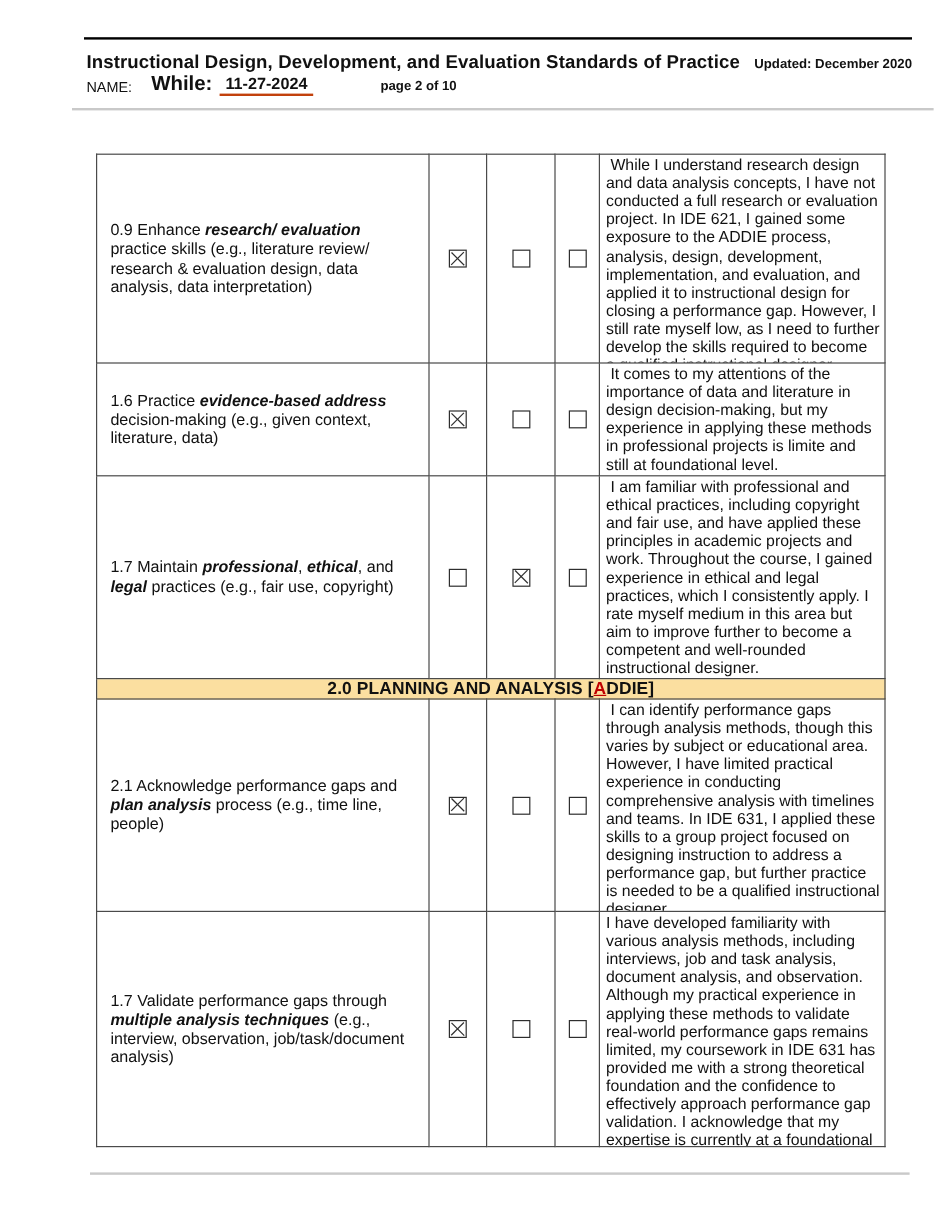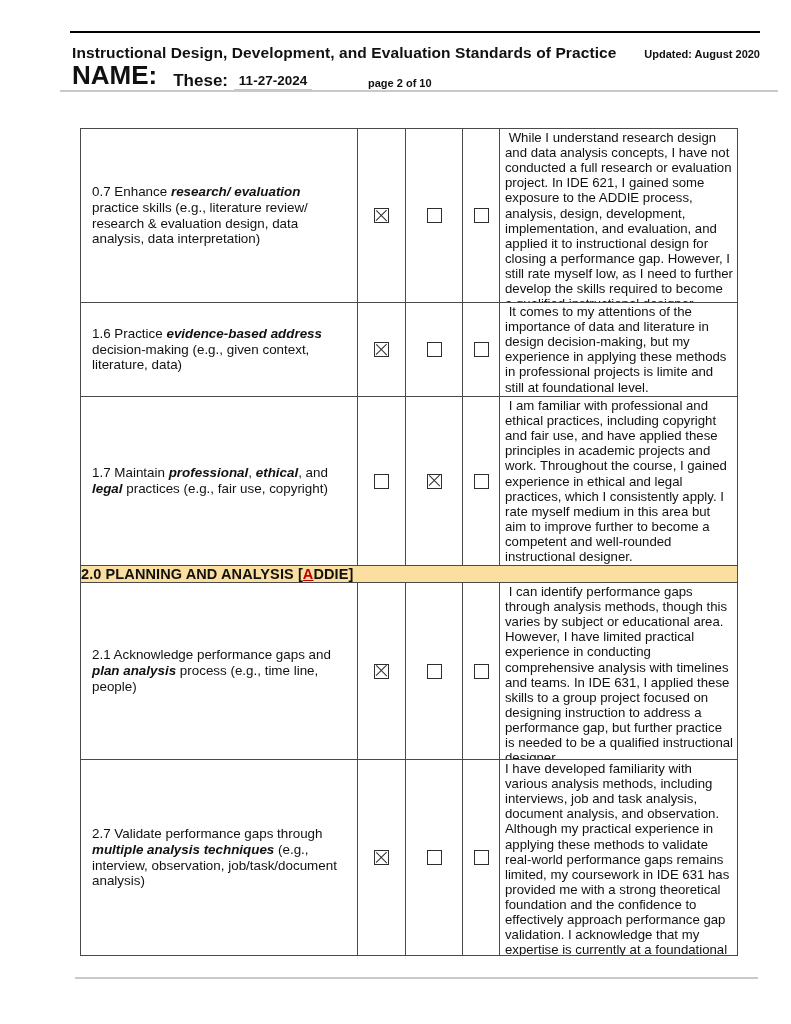--- a/index.html
+++ b/index.html
@@ -4,25 +4,25 @@
 <style>
   html,body{margin:0;padding:0;background:#fff;}
   .page{position:relative;width:791px;height:1024px;background:#fff;overflow:hidden;
         font-family:"Liberation Sans",sans-serif;color:#111;}
   .top-rule{position:absolute;left:70px;top:31px;width:690px;height:2px;background:#000;}
   .header-row{position:absolute;left:72px;top:44px;width:688px;display:flex;
               justify-content:space-between;align-items:baseline;}
   .title{font-size:15.5px;font-weight:bold;letter-spacing:0.1px;}
   .updated{font-size:11px;font-weight:bold;white-space:nowrap;}
   .name-row{position:absolute;left:72px;top:60px;width:690px;display:flex;align-items:flex-end;}
-  .name-label{font-size:26px;font-weight:bold;text-align:right;}
+  .name-label{font-size:12px;font-weight:normal;text-align:right;}
   .name-line{flex:0 0 372px;border-bottom:2px solid #000;margin-left:6px;
              padding:0 0 1px 37px;font-size:13px;font-weight:bold;letter-spacing:-0.3px;white-space:nowrap;}
   .date-label{font-size:17px;font-weight:bold;margin-left:16px;}
-  .date-line{flex:0 0 78px;border-bottom:2px solid #f9a8d4;margin-left:6px;text-align:center;
+  .date-line{flex:0 0 78px;border-bottom:2px solid #c2410c;margin-left:6px;text-align:center;
              font-size:13.5px;font-weight:bold;padding-bottom:1px;white-space:nowrap;}
   .page-num{font-size:11px;font-weight:bold;margin-left:24px;white-space:nowrap;padding-bottom:2px;padding-left:32px;}
   .gray-rule{position:absolute;height:2px;background:#c9c9c9;}
   .rule-a{left:60px;top:90px;width:718px;}
   .rule-b{left:75px;top:977px;width:683px;}
   .instructions{position:absolute;left:78px;top:97px;width:652px;border:2px solid #000;
                 padding:2px 8px 3px 8px;font-size:12.5px;font-weight:bold;line-height:1.16;}
   table.doc{position:absolute;left:80px;top:128px;width:657px;border-collapse:collapse;table-layout:fixed;}
   table.doc td{border:1px solid #4a4a4a;padding:0;vertical-align:top;}
   .cellwrap{box-sizing:border-box;}
@@ -32,57 +32,57 @@
   td.note .cellwrap{padding:1px 4px 0 5px;font-size:13.2px;line-height:1.145;
                     white-space:pre-wrap;overflow:hidden;}
   .biu{font-weight:bold;font-style:italic;}
   .ru{color:#c00000;text-decoration:underline;}
   .cb{position:relative;width:13px;height:13px;border:1.6px solid #2e2e2e;background:#fff;display:inline-block;}
   .cb.checked::before,.cb.checked::after{content:"";position:absolute;left:-1px;top:5.6px;
       width:14.5px;height:1.4px;background:#2e2e2e;}
   .cb.checked::before{transform:rotate(45deg);}
   .cb.checked::after{transform:rotate(-45deg);}
   td.section-cell{background:#fbdfa0;font-size:14.5px;font-weight:bold;
-                  padding:2px 4px 3px 7px;letter-spacing:0.1px;}
+                  padding:2px 4px 3px 7px;letter-spacing:0.1px;text-align:center;}
 </style>
 </head>
 <body>
 
 <div class="page">
 
   <div class="top-rule"></div>
 
   <div class="header-row">
     <span class="title">Instructional Design, Development, and Evaluation Standards of Practice</span>
-    <span class="updated">Updated: August 2020</span>
+    <span class="updated">Updated: December 2020</span>
   </div>
 
   <div class="name-row">
     <span class="name-label">NAME:</span>
-    <span class="date-label">These:</span>
+    <span class="date-label">While:</span>
     <span class="date-line">11-27-2024</span>
     <span class="page-num">page 2 of 10</span>
   </div>
 
   <div class="gray-rule rule-a"></div>
 
 
   <table class="doc">
     <colgroup>
       <col style="width:277px">
         <col style="width:48px">
         <col style="width:57px">
       <col style="width:37px">
         <col style="width:238px">
     </colgroup>
     <tbody id="rows">
         <tr>
           <td class="stmt">
             <div class="cellwrap" style="height: 173px;">
-              <div><span>0.7 Enhance </span><span class="biu">research/ evaluation</span><span> practice skills (e.g., literature review/ research &amp; evaluation design, data analysis, data interpretation)</span></div>
+              <div><span>0.9 Enhance </span><span class="biu">research/ evaluation</span><span> practice skills (e.g., literature review/ research &amp; evaluation design, data analysis, data interpretation)</span></div>
             </div>
           </td>
           <td class="cbcell">
             <div class="cellwrap" style="height: 173px;">
               <span class="cb checked"></span>
             </div>
           </td>
           <td class="cbcell">
             <div class="cellwrap" style="height: 173px;">
               <span class="cb"></span>
@@ -171,21 +171,21 @@
               <span class="cb"></span>
             </div>
           </td>
           <td class="note">
             <div class="cellwrap" style="height: 176px;"> I can identify performance gaps through analysis methods, though this varies by subject or educational area. However, I have limited practical experience in conducting comprehensive analysis with timelines and teams. In IDE 631, I applied these skills to a group project focused on designing instruction to address a performance gap, but further practice is needed to be a qualified instructional designer.</div>
           </td>
         </tr>
         <tr>
           <td class="stmt">
             <div class="cellwrap" style="height: 195px;">
-              <div><span>2.7 Validate performance gaps through </span><span class="biu">multiple analysis techniques</span><span> (e.g., interview, observation, job/task/document analysis)</span></div>
+              <div><span>1.7 Validate performance gaps through </span><span class="biu">multiple analysis techniques</span><span> (e.g., interview, observation, job/task/document analysis)</span></div>
             </div>
           </td>
           <td class="cbcell">
             <div class="cellwrap" style="height: 195px;">
               <span class="cb checked"></span>
             </div>
           </td>
           <td class="cbcell">
             <div class="cellwrap" style="height: 195px;">
               <span class="cb"></span>

